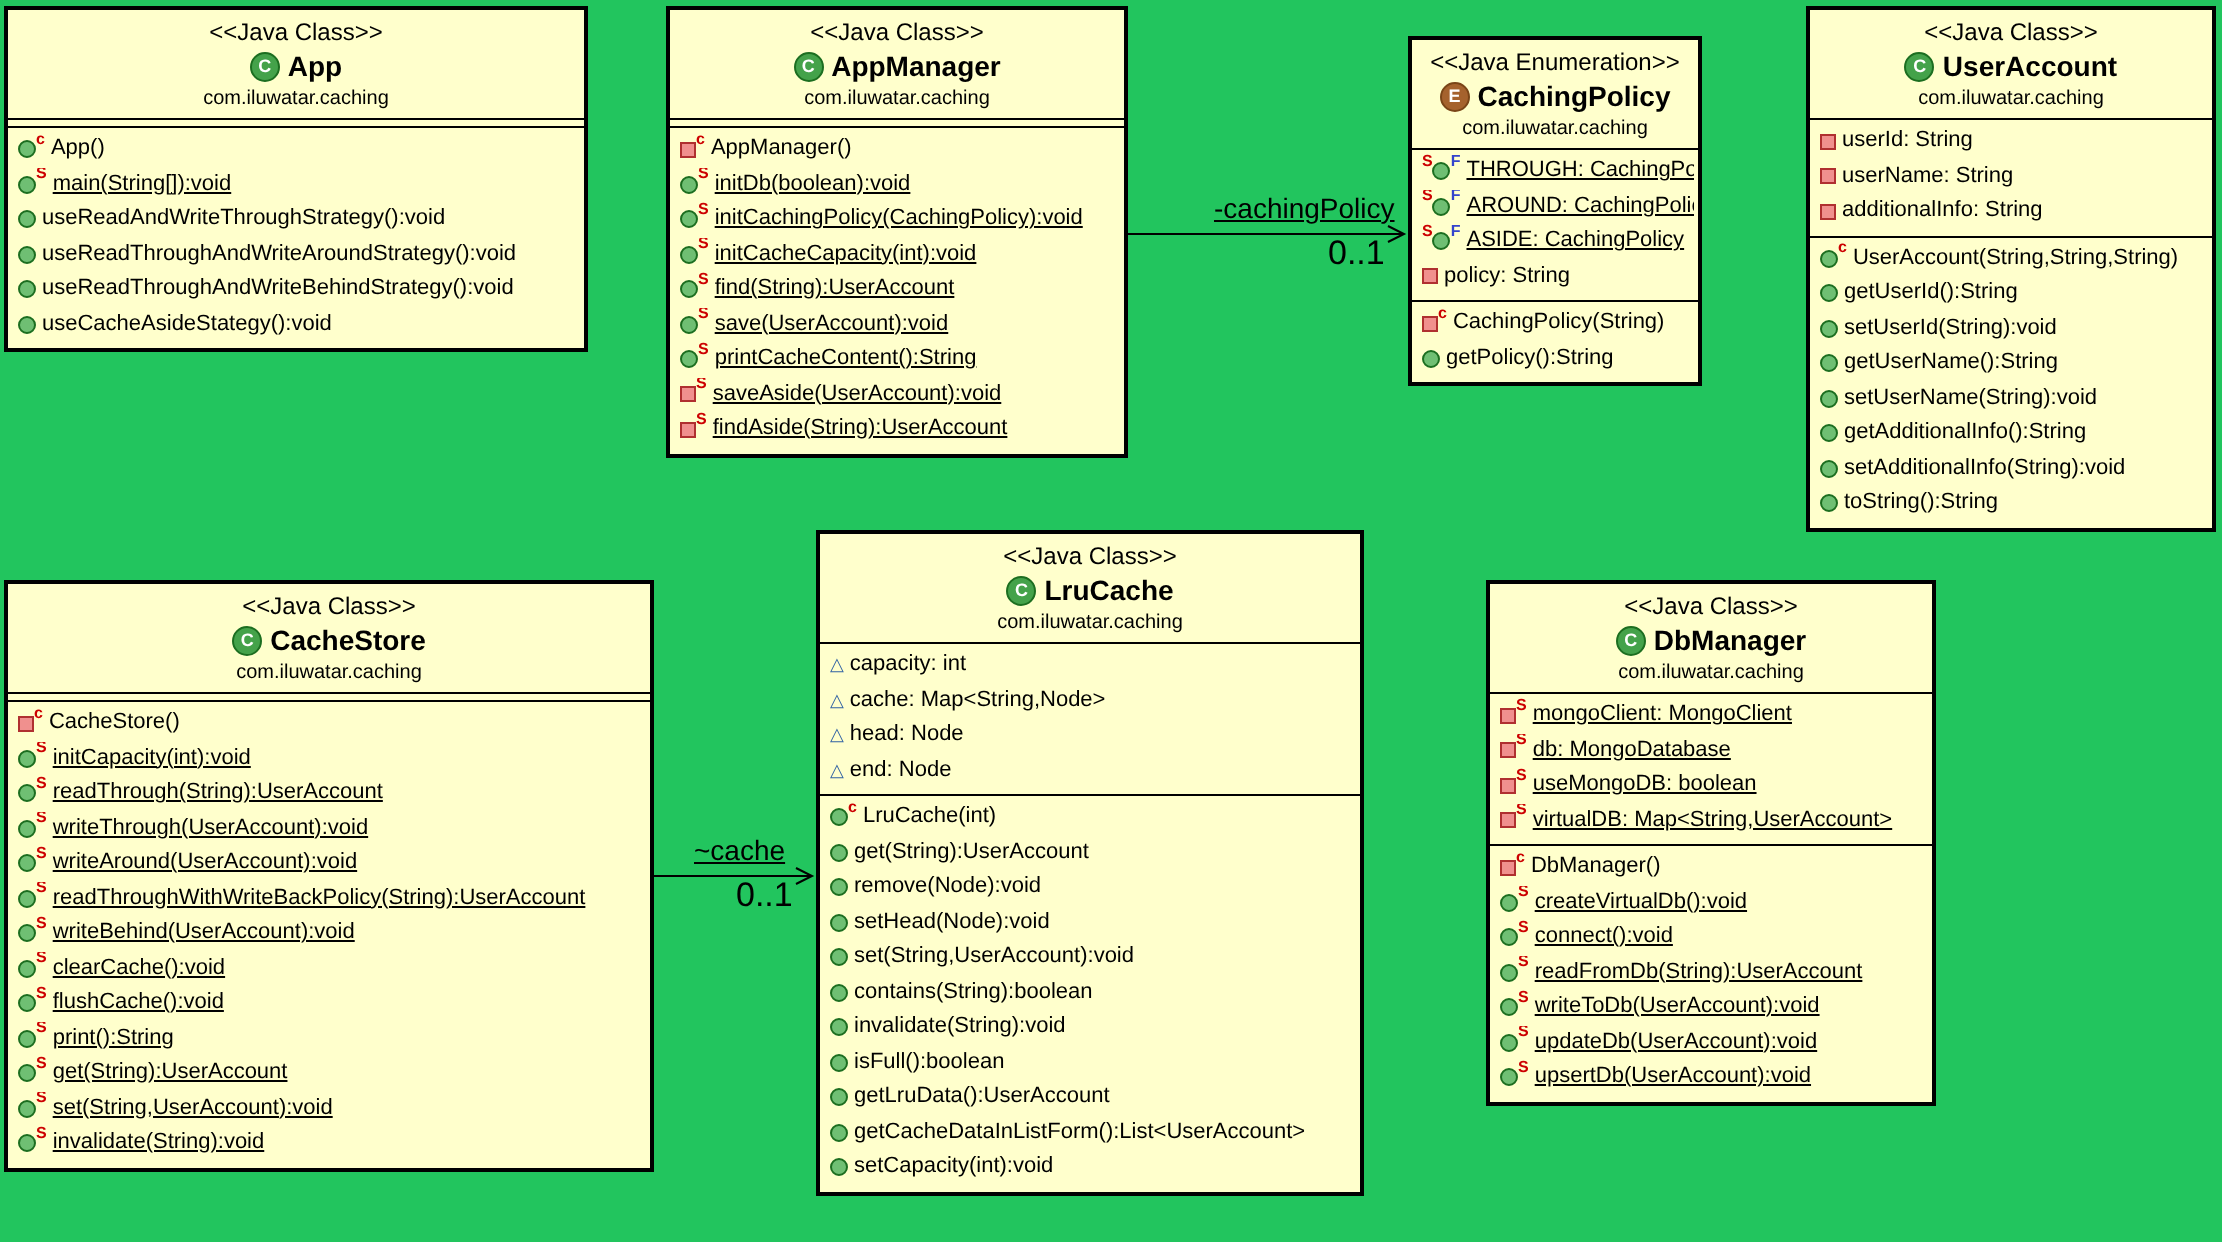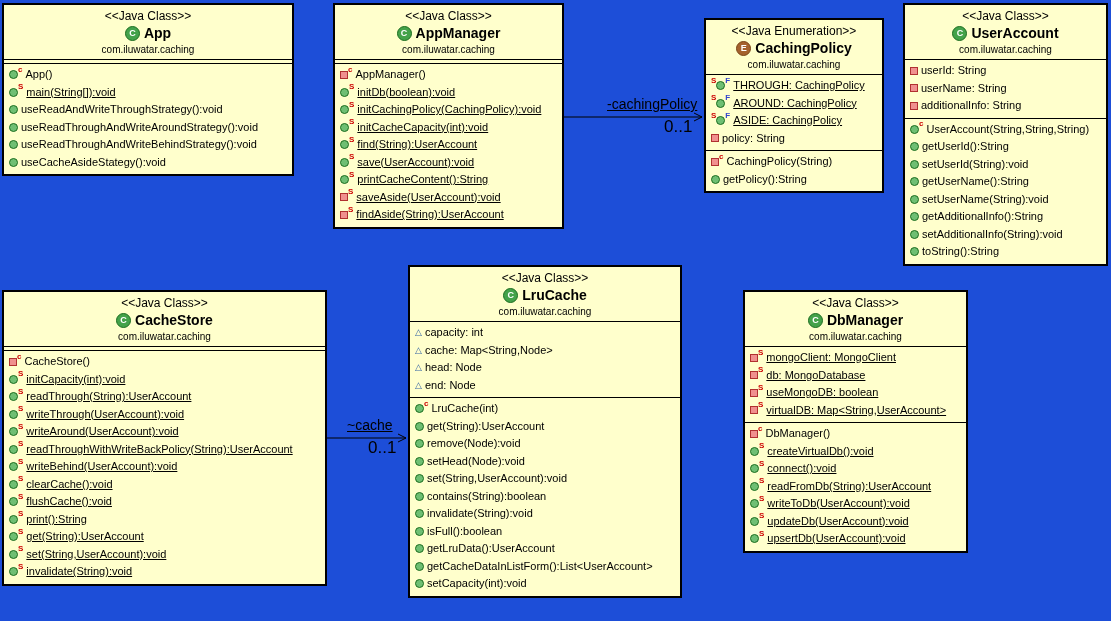--- a/index.html
+++ b/index.html
@@ -1,16 +1,16 @@
 <!DOCTYPE html>
 <html><head>
 <meta charset="utf-8">
 <style>
   html,body{margin:0;padding:0;background:#ffffff;}
-  #canvas{position:relative;width:1111px;height:621px;background:#1d4ed8;overflow:hidden;
+  #canvas{position:relative;width:1111px;height:621px;background:#22c55e;overflow:hidden;
           font-family:"Liberation Sans",sans-serif;color:#000;}
   .uml-box{position:absolute;background:#FFFFCC;border:2px solid #000;box-sizing:border-box;}
   .hdr{text-align:center;padding:4px 4px 3px;}
   .stereo{font-size:12px;line-height:15px;}
   .cname{font-size:14px;font-weight:bold;line-height:19px;display:flex;justify-content:center;align-items:center;gap:4px;}
   .kicon{width:13px;height:13px;border-radius:50%;display:inline-flex;align-items:center;justify-content:center;
          font-size:9px;font-weight:bold;color:#fff;flex:0 0 13px;font-family:"Liberation Sans",sans-serif;}
   .kicon.class{background:#44a24a;border:1px solid #1c6e20;}
   .kicon.enum{background:#a5622d;border:1px solid #7a4517;}
   .pkg{font-size:10px;line-height:13px;}
@@ -167,21 +167,21 @@
         </div>
         <div class="member static">
           <span class="mi">
             <span class="g-square"></span>
             <span class="sup sup-s"></span>
           </span>
           <span class="mtext">findAside(String):UserAccount</span>
         </div>
       </div>
     </div>
-    <div class="uml-box" style="left: 704px; top: 18px; width: 180px;">
+    <div class="uml-box" style="left: 704px; top: 18px; width: 147px;">
       <div class="hdr">
         <div class="stereo">&lt;&lt;Java Enumeration&gt;&gt;</div>
         <div class="cname">
           <span class="kicon enum">E</span>
           <span>CachingPolicy</span>
         </div>
         <div class="pkg">com.iluwatar.caching</div>
       </div>
       <div class="comp fields">
         <div class="member static">

